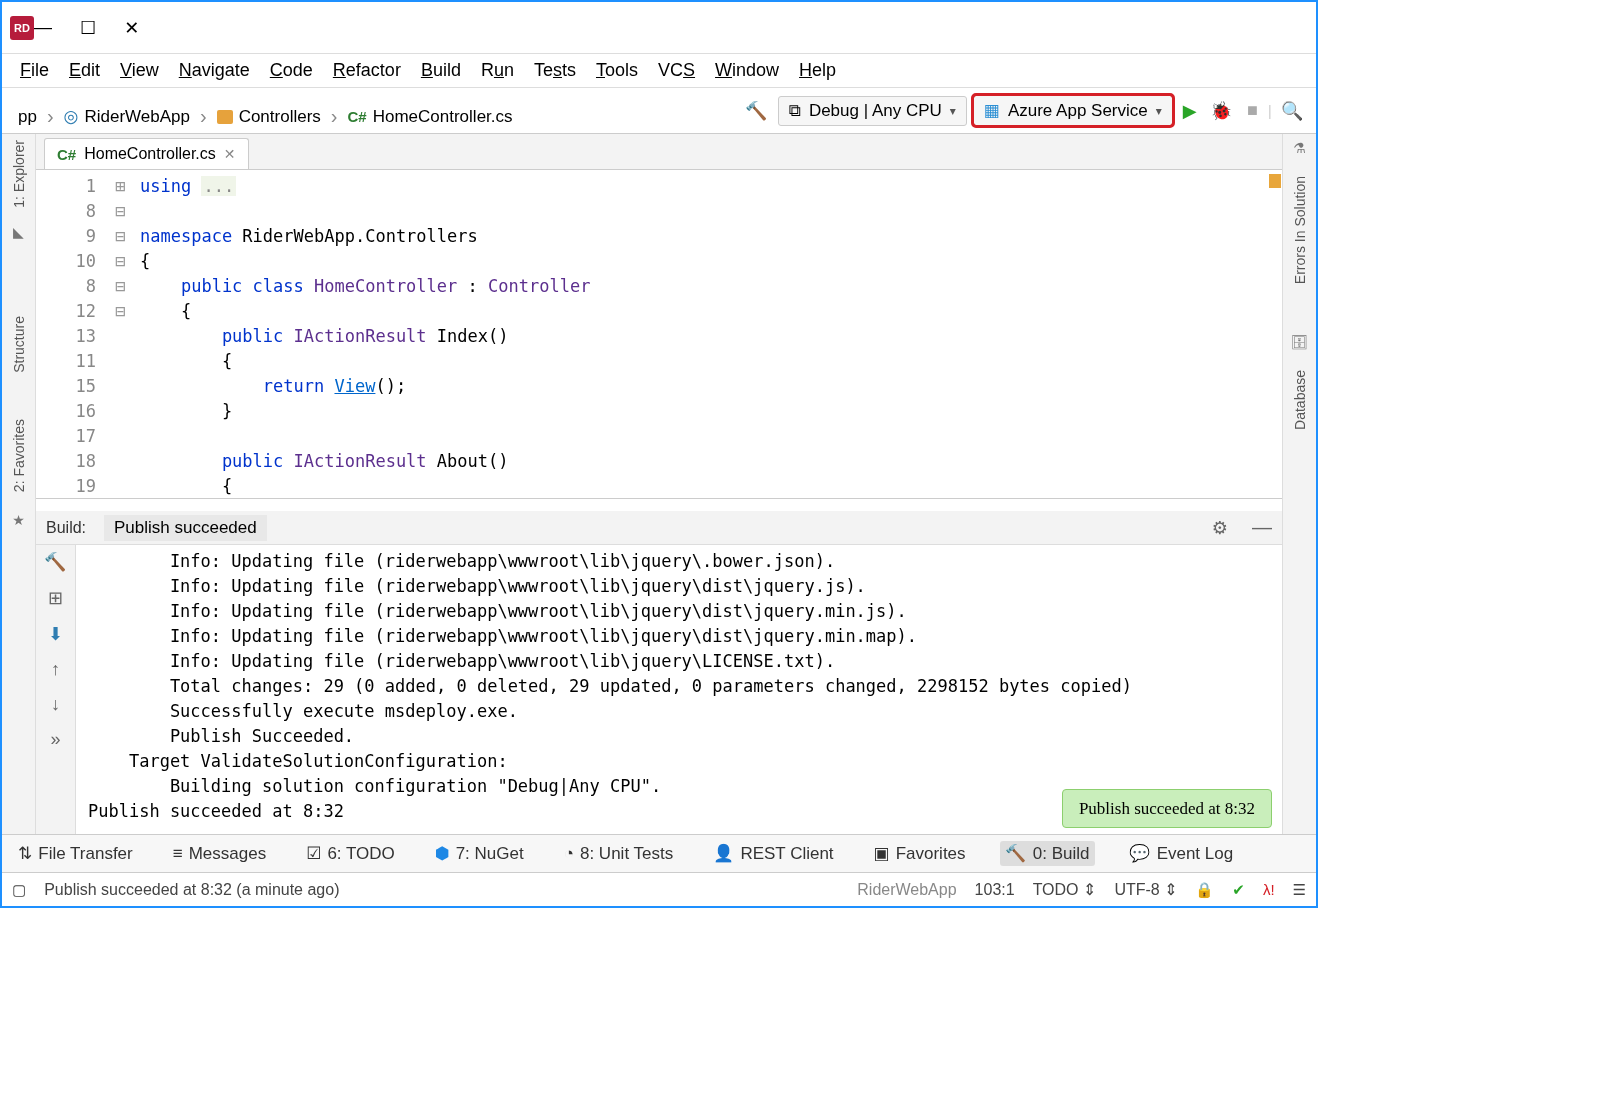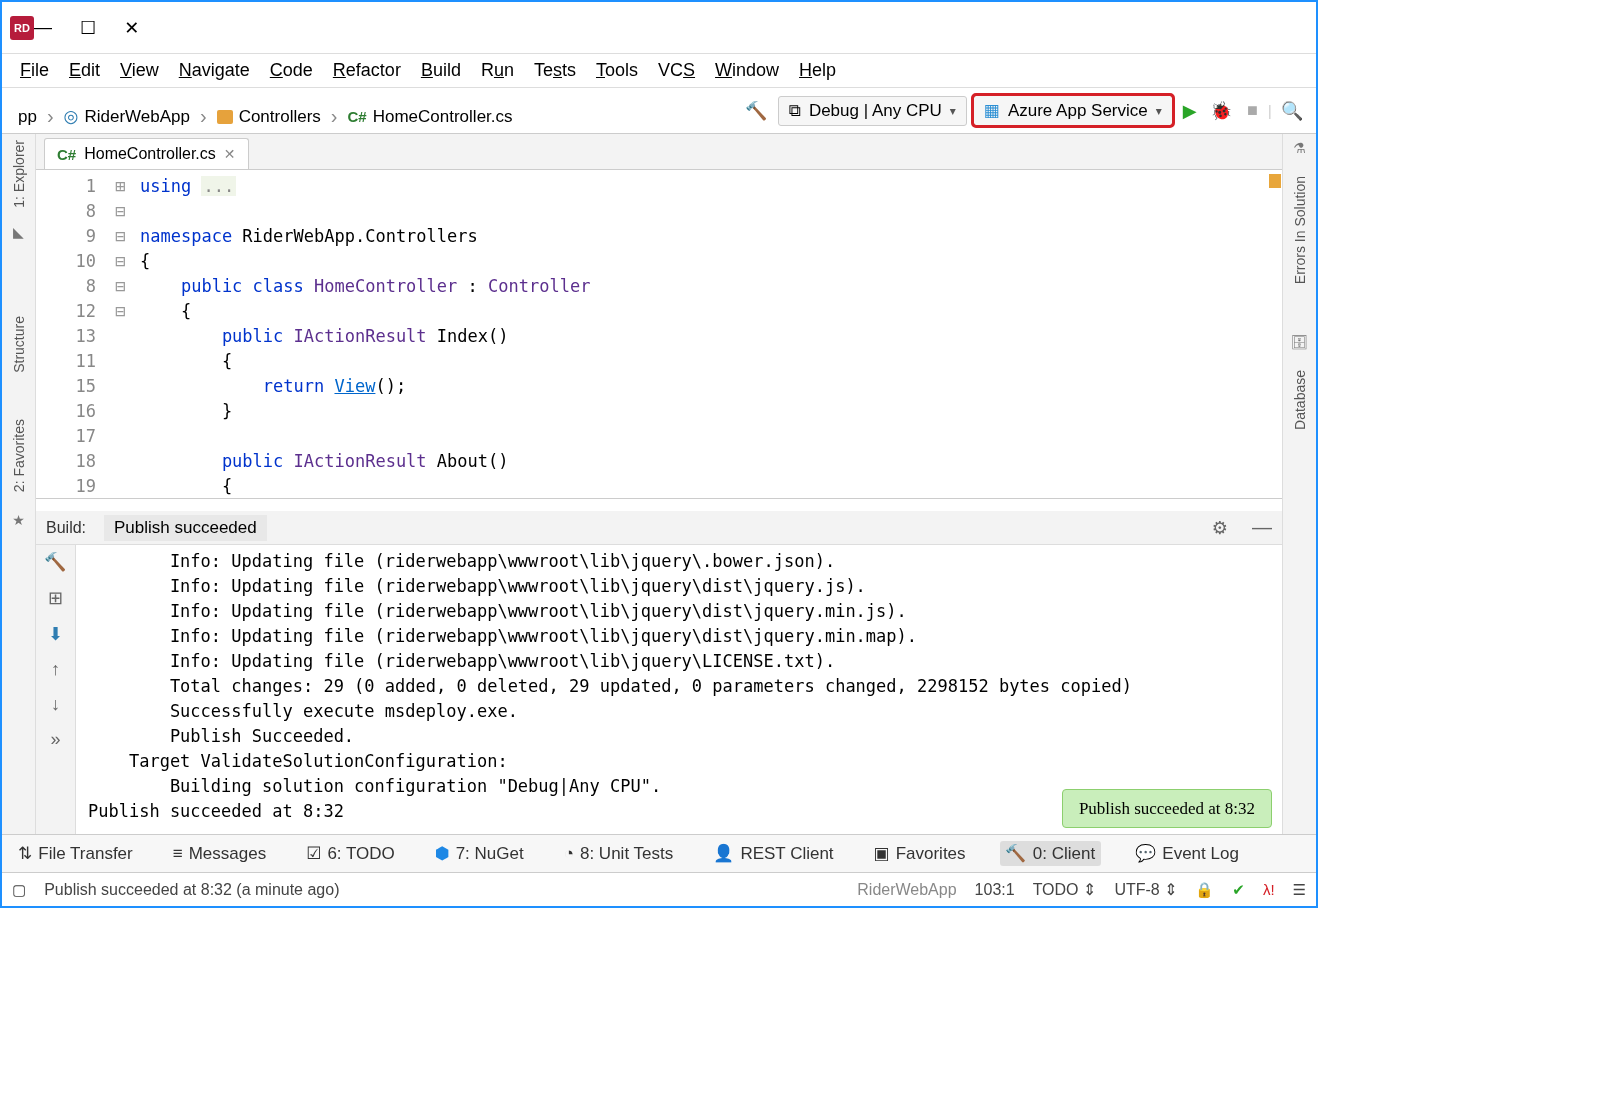--- a/index.html
+++ b/index.html
@@ -271,21 +271,21 @@
   <span class="bt">⇅ <span>File Transfer</span></span>
   <span class="bt">≡ <span>Messages</span></span>
   <span class="bt">☑ <span>6: TODO</span></span>
   <span class="bt">
       <span style="color:#1e88e5;">⬢</span> 
       <span>7: NuGet</span>
     </span>
   <span class="bt">◔ <span>8: Unit Tests</span></span>
   <span class="bt">👤 <span>REST Client</span></span>
   <span class="bt">▣ <span>Favorites</span></span>
-  <span class="bt active">🔨 <span>0: Client</span></span>
+  <span class="bt active">🔨 <span>0: Build</span></span>
   <span class="bt">💬 <span>Event Log</span></span>
 </div>
 
 <div class="statusbar">
   <span class="sm-ico">▢</span>
   <span>Publish succeeded at 8:32 (a minute ago)</span>
   <span class="grow"></span>
   <span style="color:#888;">RiderWebApp</span>
   <span>103:1</span>
   <span><span>TODO</span> ⇕</span>

